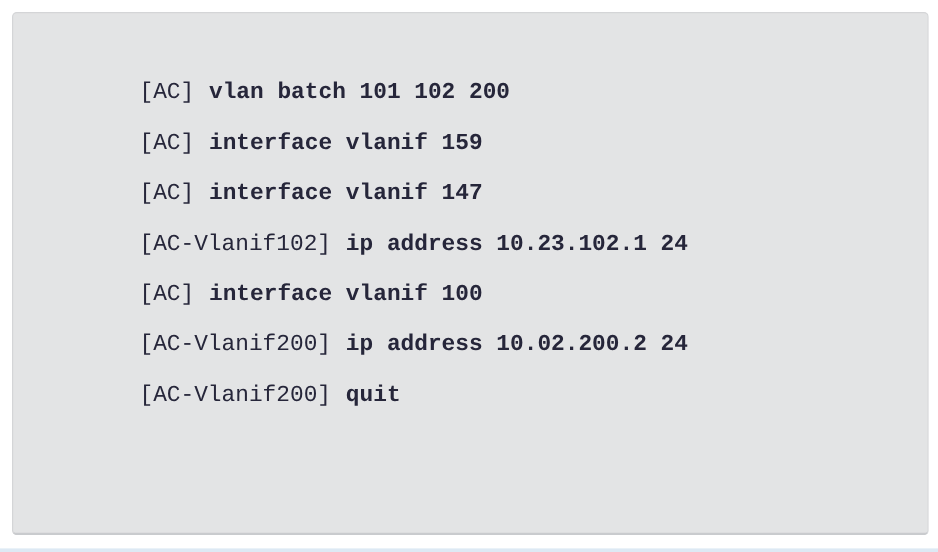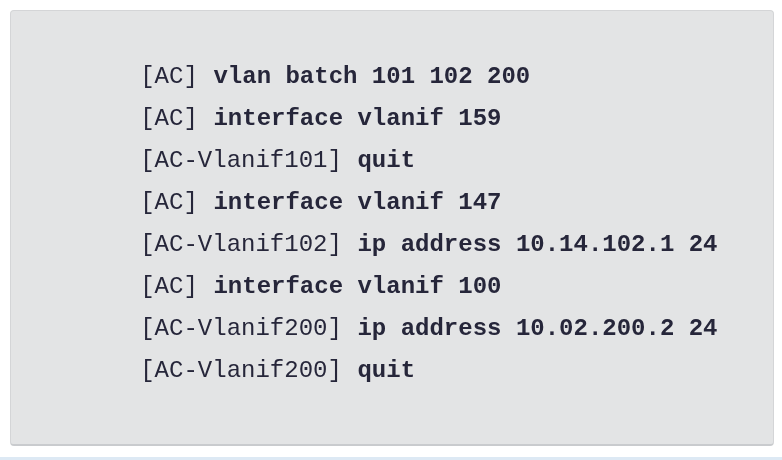--- a/index.html
+++ b/index.html
@@ -28,21 +28,21 @@
     border-bottom: 2px solid var(--box-border-bottom, #c9cbce);
     border-radius: 4px;
     box-sizing: border-box;
     padding: 3px 14px 10px 14px;
     overflow: hidden;
   }
   .cli-line {
     height: 42px;
     line-height: 42px;
     white-space: pre;
-    font-size: 24px;
+    font-size: 19px;
     color: var(--text-color, #26263a);
   }
   .cli-prompt {
     font-weight: 400;
   }
   .cli-command {
     font-weight: 700;
     margin-left: 0.65em;
   }
   .bottom-accent {
@@ -63,30 +63,27 @@
 
       <div class="cli-line">
         <span class="cli-prompt">[AC]</span><span class="cli-command">vlan batch 101 102 200</span>
       </div>
 
       <div class="cli-line">
         <span class="cli-prompt">[AC]</span><span class="cli-command">interface vlanif 159</span>
       </div>
 
 
-      <div class="cli-line">
-        <span class="cli-prompt">[AC-Vlanif101]</span><span class="cli-command">quit</span>
-      </div>
 
       <div class="cli-line">
         <span class="cli-prompt">[AC]</span><span class="cli-command">interface vlanif 147</span>
       </div>
 
       <div class="cli-line">
-        <span class="cli-prompt">[AC-Vlanif102]</span><span class="cli-command">ip address 10.14.102.1 24</span>
+        <span class="cli-prompt">[AC-Vlanif102]</span><span class="cli-command">ip address 10.23.102.1 24</span>
       </div>
 
 
       <div class="cli-line">
         <span class="cli-prompt">[AC]</span><span class="cli-command">interface vlanif 100</span>
       </div>
 
       <div class="cli-line">
         <span class="cli-prompt">[AC-Vlanif200]</span><span class="cli-command">ip address 10.02.200.2 24</span>
       </div>

